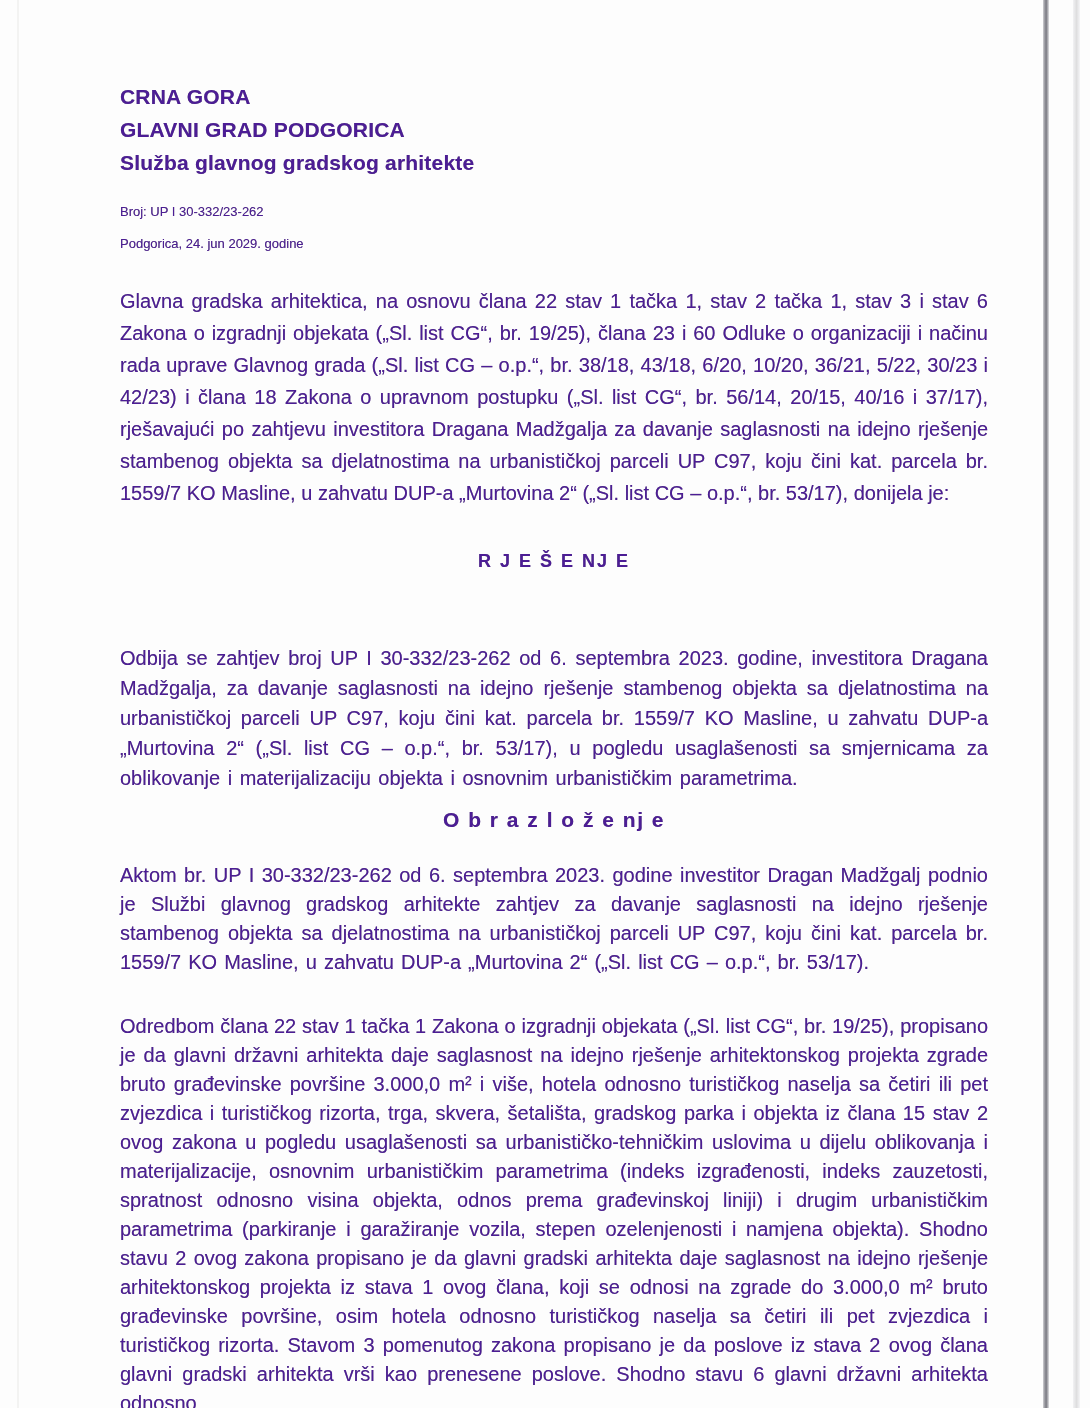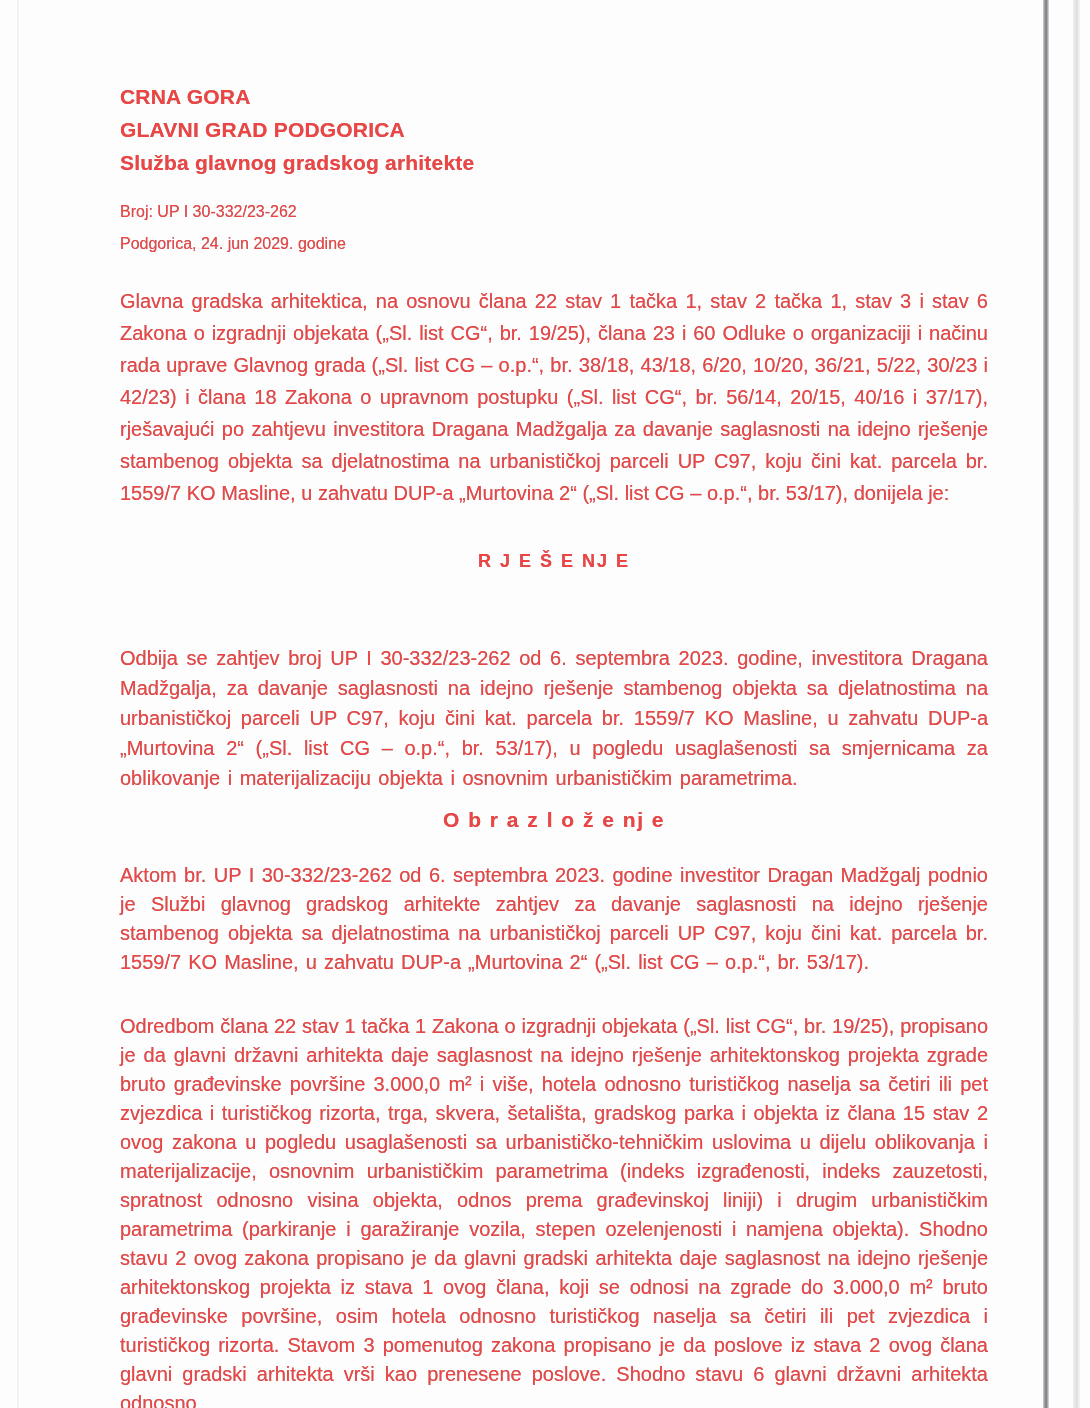--- a/index.html
+++ b/index.html
@@ -8,39 +8,39 @@
     padding: 0;
     background: #ffffff;
   }
   .page {
     position: relative;
     width: 1090px;
     height: 1408px;
     background: #fdfdfd;
     overflow: hidden;
     font-family: "Liberation Sans", "DejaVu Sans", sans-serif;
-    color: #ef4444;
+    color: #4c1d95;
   }
   
   .block {
     position: absolute;
     left: 120px;
     width: 868px;
     margin: 0;
   }
   .letterhead {
     top: 80px;
     font-weight: bold;
     font-size: 21px;
     line-height: 33px;
     letter-spacing: 0.2px;
   }
   .refblock {
     top: 196px;
-    font-size: 16px;
+    font-size: 13px;
     line-height: 32px;
   }
   .para {
     text-align: justify;
     font-size: 20px;
     text-shadow: 0 0 0.5px rgba(60,60,60,0.55);
   }
   .intro {
     top: 285px;
     line-height: 32px;

